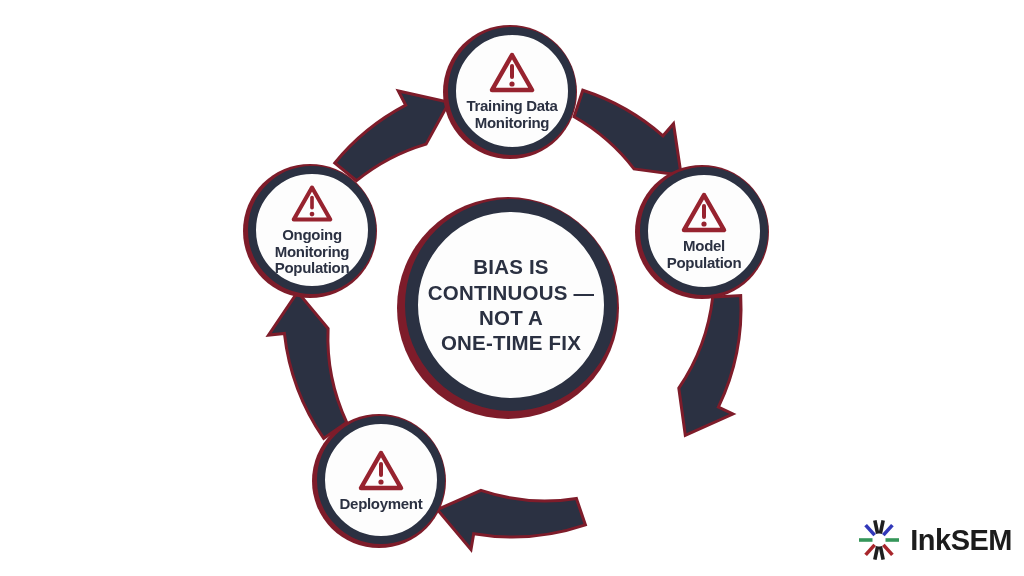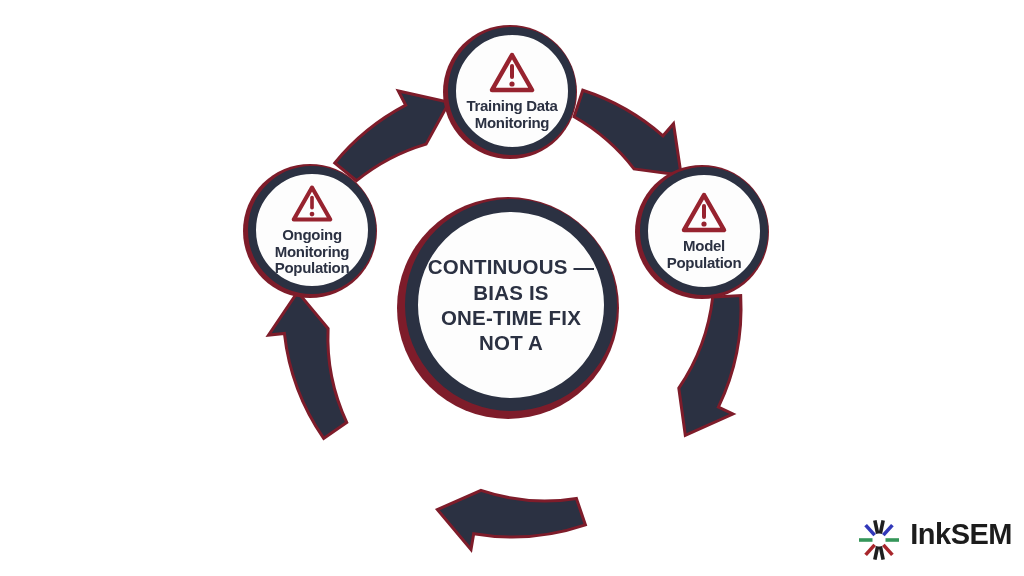--- a/index.html
+++ b/index.html
@@ -68,20 +68,21 @@
   .node.n-right        { left: 640px; top: 167px; }
   .node.n-bottomright  { left: 576px; top: 416px; }
   .node.n-bottomleft   { left: 317px; top: 416px; }
   .node.n-left         { left: 248px; top: 166px; }
   
   .logo {
     position: absolute;
     right: 12px;
     bottom: 14px;
     display: flex;
+    align-items: center;
     gap: 9px;
   }
   .logo-text {
     font-weight: bold;
     font-size: 29px;
     letter-spacing: -0.5px;
     color: #1c1c1c;
   }
 </style>
 </head>
@@ -94,24 +95,24 @@
       <path d="M 740.7 295.6 A 229 229 0 0 1 718.4 407.1 L 732.9 414.0 L 685.3 435.3 L 678.8 388.1 A 201 201 0 0 0 712.7 297.1 Z" fill="#2b3142" stroke="#7e1c2a" stroke-width="3" stroke-linejoin="miter"></path>
       <path d="M 585.4 524.9 A 229 229 0 0 1 473.7 533.8 L 471.0 549.5 L 437.4 509.6 L 481.0 490.4 A 201 201 0 0 0 576.4 498.4 Z" fill="#2b3142" stroke="#7e1c2a" stroke-width="3" stroke-linejoin="miter"></path>
       <path d="M 323.7 438.4 A 229 229 0 0 1 284.4 333.4 L 268.5 335.1 L 297.6 291.9 L 328.1 328.5 A 201 201 0 0 0 346.7 422.4 Z" fill="#2b3142" stroke="#7e1c2a" stroke-width="3" stroke-linejoin="miter"></path>
       <path d="M 334.8 163.0 A 229 229 0 0 1 405.7 105.2 L 398.3 91.0 L 449.1 102.4 L 426.1 144.1 A 201 201 0 0 0 356.5 180.7 Z" fill="#2b3142" stroke="#7e1c2a" stroke-width="3" stroke-linejoin="miter"></path>
     </svg>
 
   <div class="node center">
     <div class="ring-red"></div>
     <div class="ring-main">
       <div class="center-text">
+        <div>BIAS IS</div>
         <div>CONTINUOUS —</div>
-        <div>BIAS IS</div>
+        <div>NOT A</div>
         <div>ONE-TIME FIX</div>
-        <div>NOT A</div>
       </div>
     </div>
   </div>
 
   <div class="node small n-top">
     <div class="ring-red"></div>
     <div class="ring-main">
       <svg class="warn-icon" width="52" height="46" viewBox="0 0 52 46">
         <path d="M26 5 L46 40 L6 40 Z" fill="none" stroke="#97232f" stroke-width="4.5" stroke-linejoin="round"></path>
         <line x1="26" y1="16" x2="26" y2="27" stroke="#97232f" stroke-width="4" stroke-linecap="round"></line>
@@ -133,20 +134,33 @@
         <circle cx="26" cy="34" r="2.6" fill="#97232f"></circle>
       </svg>
       <div class="node-label">
         <div>Model</div>
         <div>Population</div>
       </div>
     </div>
   </div>
 
 
+  <div class="node small n-bottomleft">
+    <div class="ring-red"></div>
+    <div class="ring-main">
+      <svg class="warn-icon" width="52" height="46" viewBox="0 0 52 46">
+        <path d="M26 5 L46 40 L6 40 Z" fill="none" stroke="#97232f" stroke-width="4.5" stroke-linejoin="round"></path>
+        <line x1="26" y1="16" x2="26" y2="27" stroke="#97232f" stroke-width="4" stroke-linecap="round"></line>
+        <circle cx="26" cy="34" r="2.6" fill="#97232f"></circle>
+      </svg>
+      <div class="node-label">
+        <div>Deployment</div>
+      </div>
+    </div>
+  </div>
 
   <div class="node small n-left">
     <div class="ring-red"></div>
     <div class="ring-main">
       <svg class="warn-icon" width="48" height="42" viewBox="0 0 52 46">
         <path d="M26 5 L46 40 L6 40 Z" fill="none" stroke="#97232f" stroke-width="4.5" stroke-linejoin="round"></path>
         <line x1="26" y1="16" x2="26" y2="27" stroke="#97232f" stroke-width="4" stroke-linecap="round"></line>
         <circle cx="26" cy="34" r="2.6" fill="#97232f"></circle>
       </svg>
       <div class="node-label">

